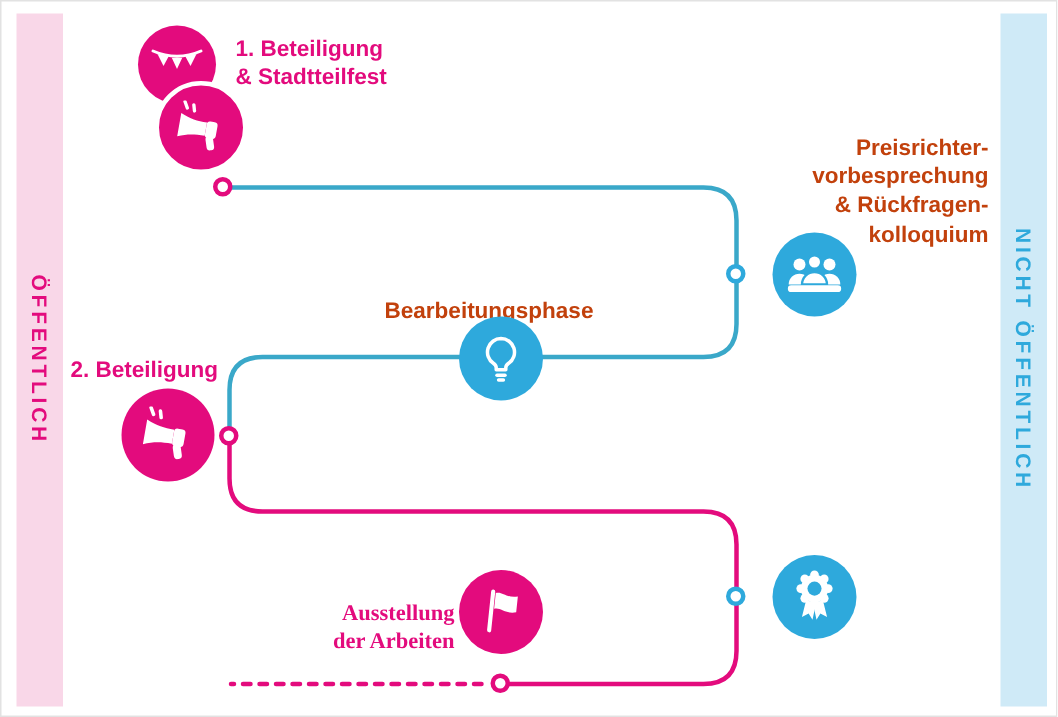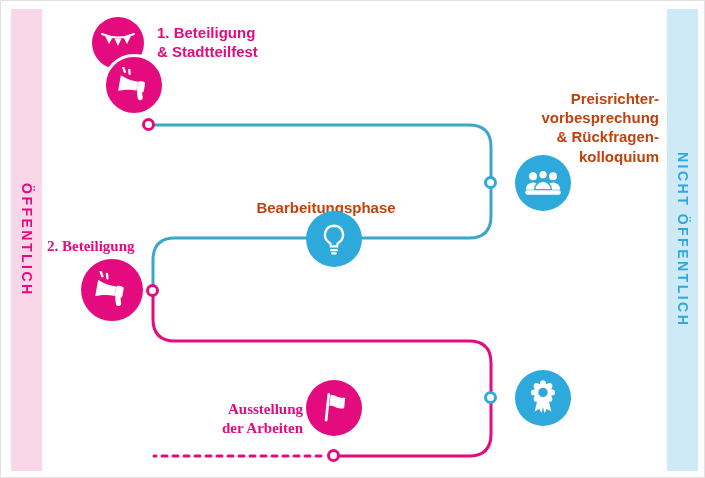--- a/index.html
+++ b/index.html
@@ -124,21 +124,21 @@
         <path d="M6 6 L4 2.5 M10.5 7 L9.5 3.5" stroke="#fff" stroke-width="2" stroke-linecap="round" fill="none"></path>
         <g fill="#fff">
           <path d="M3 9.5 C9 12 13 12.5 19 12.5 L19 20.5 C13 20.5 9 21 3 23.5 Z"></path>
           <rect x="19" y="11.5" width="6.5" height="10" rx="2"></rect>
           <rect x="20.5" y="20" width="4.5" height="8.5" rx="2" transform="rotate(-18 22.75 24.25)"></rect>
         </g>
       </g>
     </svg>
   </div>
   <div class="station station-pink" style="left:145px; top:283px;"></div>
-  <div class="label label-pink" style="left:46px; top:236px; width:160px;font-family:Liberation Serif, serif;">2. Beteiligung</div>
+  <div class="label label-pink" style="left:46px; top:236px; width:160px;">2. Beteiligung</div>
 
   <div class="node node-blue" style="left:514px; top:369px; width:56px; height:56px;">
     <svg width="36" height="38" viewBox="0 0 32 34">
       <g fill="#fff">
         <path d="M11 19 L8.5 29 L12.5 26.8 L14.8 30.5 L17 20.5 Z"></path>
         <path d="M21 19 L23.5 29 L19.5 26.8 L17.2 30.5 L15 20.5 Z"></path>
         <circle cx="24.2" cy="12" r="2.6"></circle>
           <circle cx="21.8" cy="17.8" r="2.6"></circle>
         <circle cx="16" cy="20.2" r="2.6"></circle>
           <circle cx="10.2" cy="17.8" r="2.6"></circle>

